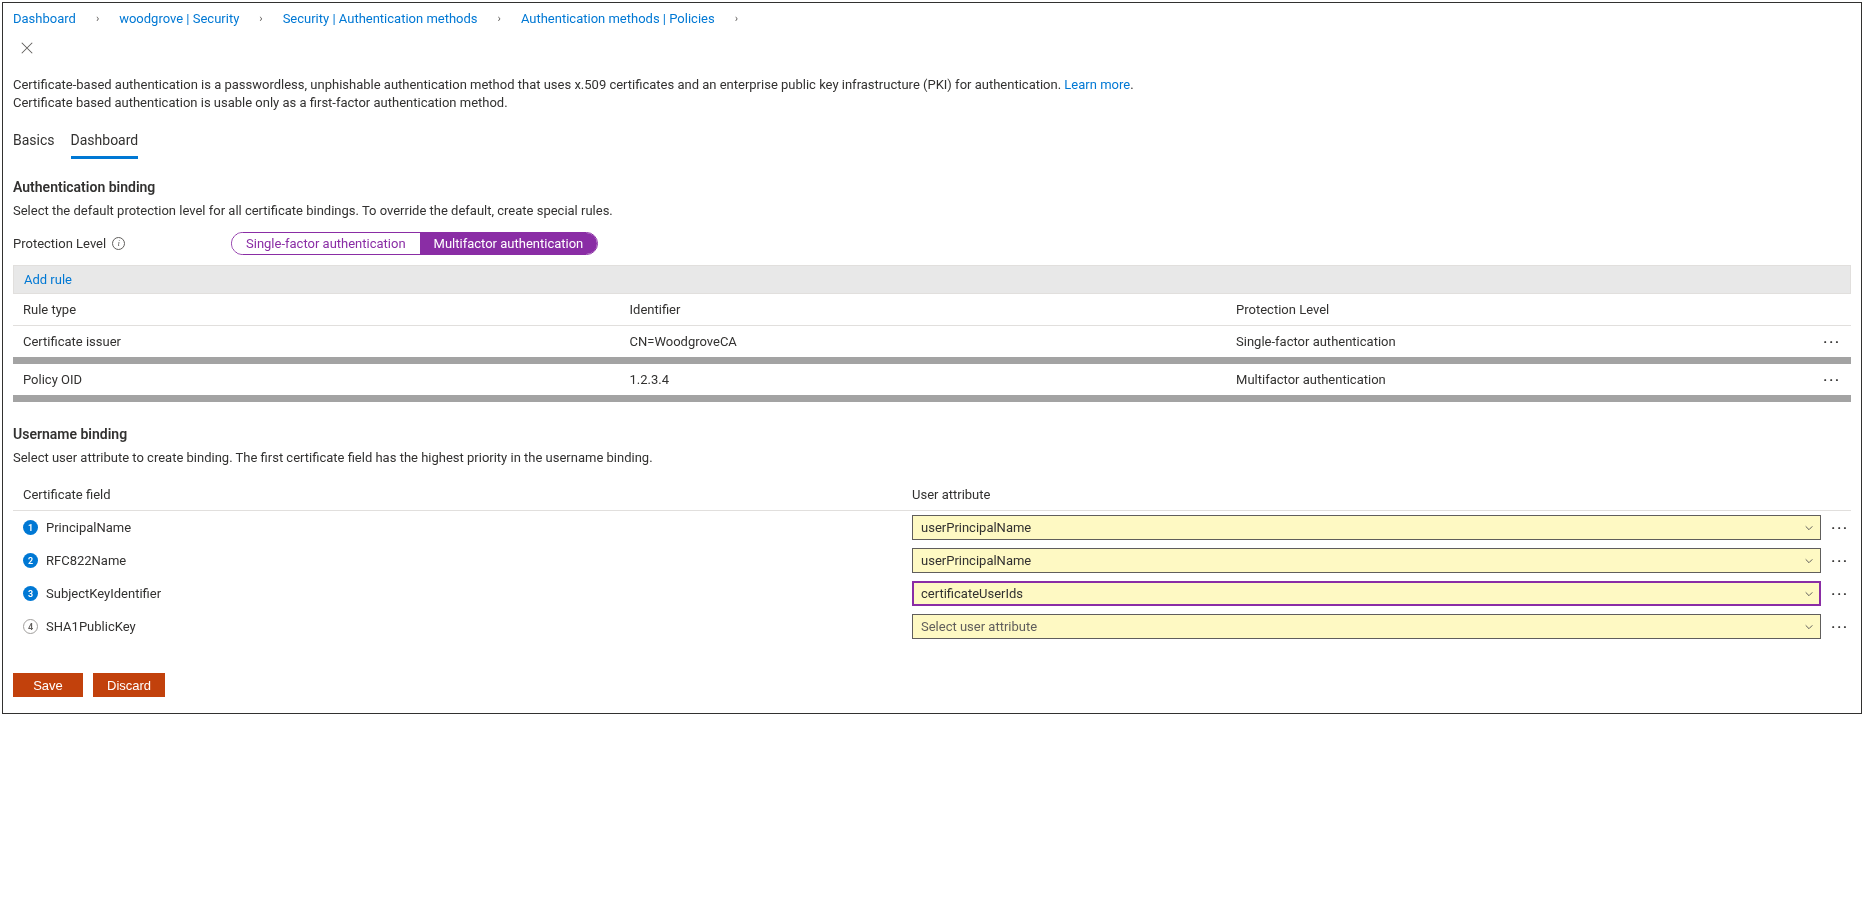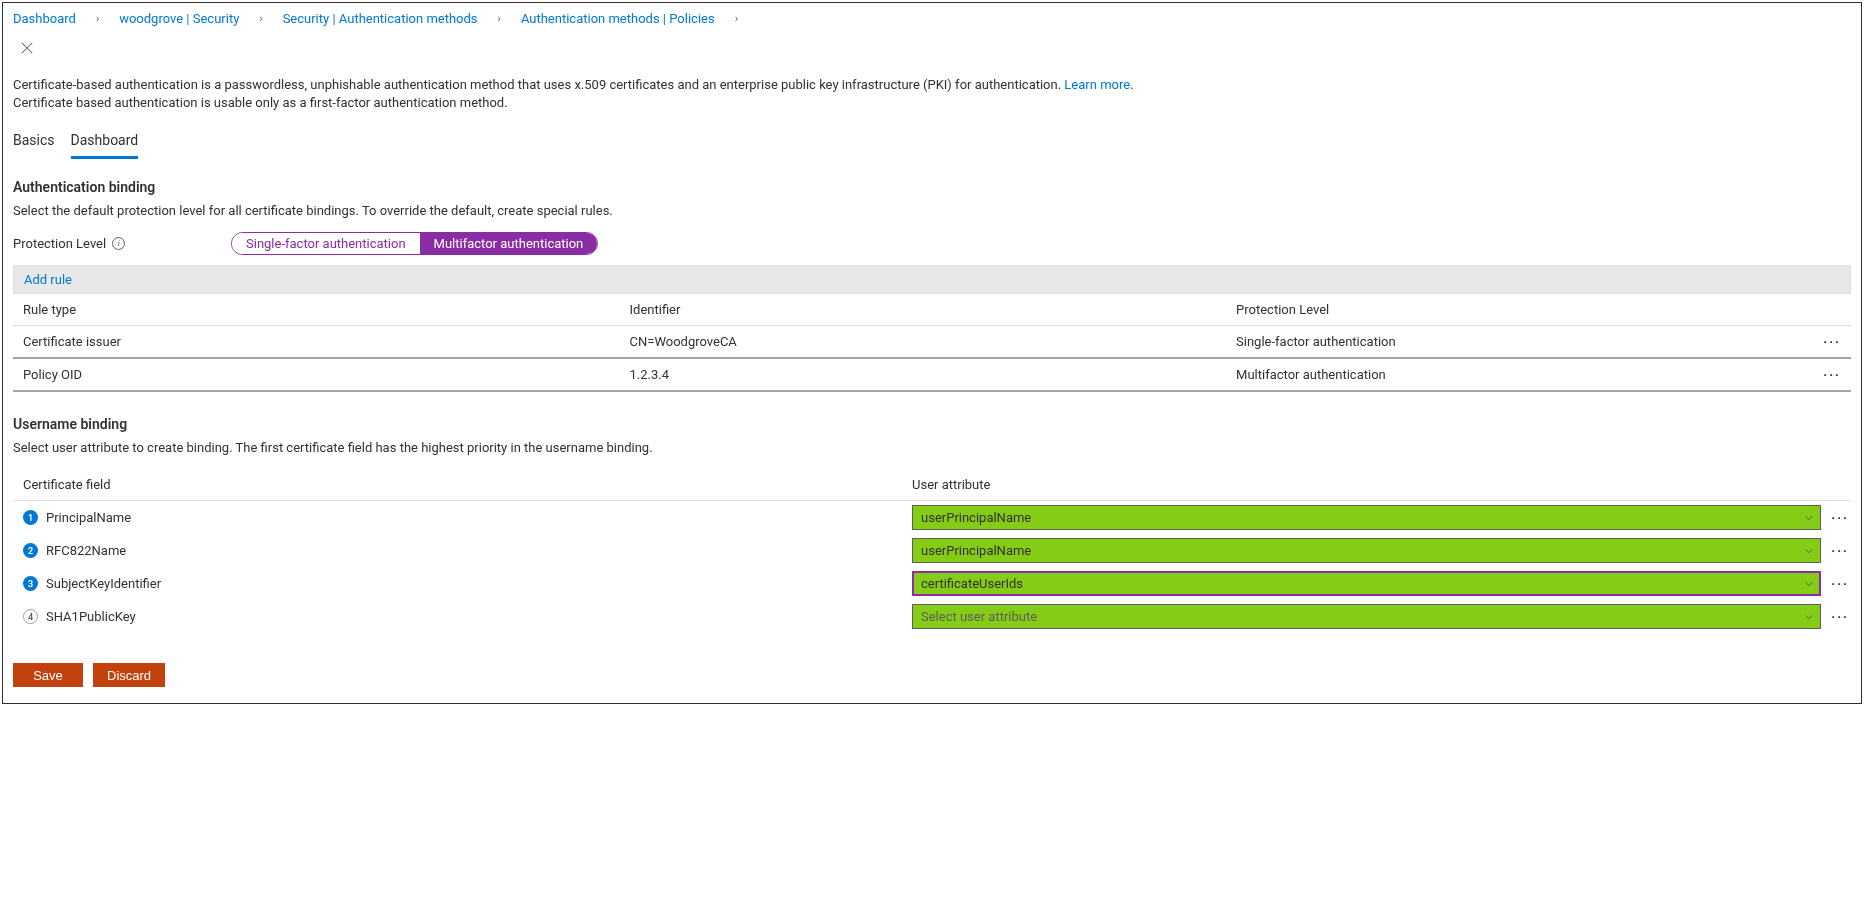--- a/index.html
+++ b/index.html
@@ -72,41 +72,41 @@
   .add-rule-bar a { color: #0078d4; text-decoration: none; cursor: pointer; font-size: 13px; }
   table.rules {
     width: 100%; border-collapse: collapse; margin-bottom: 18px;
   }
   table.rules th {
     text-align: left; font-weight: 400; font-size: 13px; color: #323130;
     padding: 8px 10px; border-top: 1px solid #e1dfdd; border-bottom: 1px solid #e1dfdd;
     background: #fff;
   }
   table.rules td {
-    padding: 8px 10px; border-bottom: 2px solid #a3a3a3; font-size: 13px;
+    padding: 8px 10px; border-bottom: 7px solid #a3a3a3; font-size: 13px;
   }
   .row-menu { text-align: right; color: #323130; cursor: pointer; letter-spacing: 2px; font-weight: bold; width: 30px; }
   .u-table { width: 100%; border-collapse: collapse; }
   .u-table th {
     text-align: left; font-weight: 400; font-size: 13px; padding: 8px 10px 8px 10px;
     border-bottom: 1px solid #e1dfdd;
   }
   .u-table td { padding: 4px 2px 4px 10px; vertical-align: middle; }
   .u-cert-cell { display: flex; align-items: center; gap: 8px; }
   .badge {
     width: 15px; height: 15px; border-radius: 50%; display: inline-flex;
     align-items: center; justify-content: center; font-size: 9px; font-weight: 600;
     flex-shrink: 0;
   }
   .badge.filled { background: #0078d4; color: #fff; }
   .badge.hollow { background: #fff; color: #605e5c; border: 1px solid #a19f9d; }
   .select-wrap { position: relative; display: flex; align-items: center; gap: 8px; }
   .select {
     flex: 1; height: 25px; border: 1px solid #605e5c; padding: 0 24px 0 8px;
-    font-size: 13px; background: #84cc16; display: flex; align-items: center;
+    font-size: 13px; background: #fef9c3; display: flex; align-items: center;
     cursor: pointer; position: relative; color: #323130;
   }
   .select.placeholder { color: #605e5c; }
   .select.focused { border-color: #8a2da5; box-shadow: 0 0 0 1px #8a2da5 inset; }
   .select .chev {
     position: absolute; right: 6px; top: 50%; transform: translateY(-50%);
     pointer-events: none;
   }
   .select .chev svg { width: 10px; height: 10px; display: block; }
   .u-attr-col { width: 50%; }

